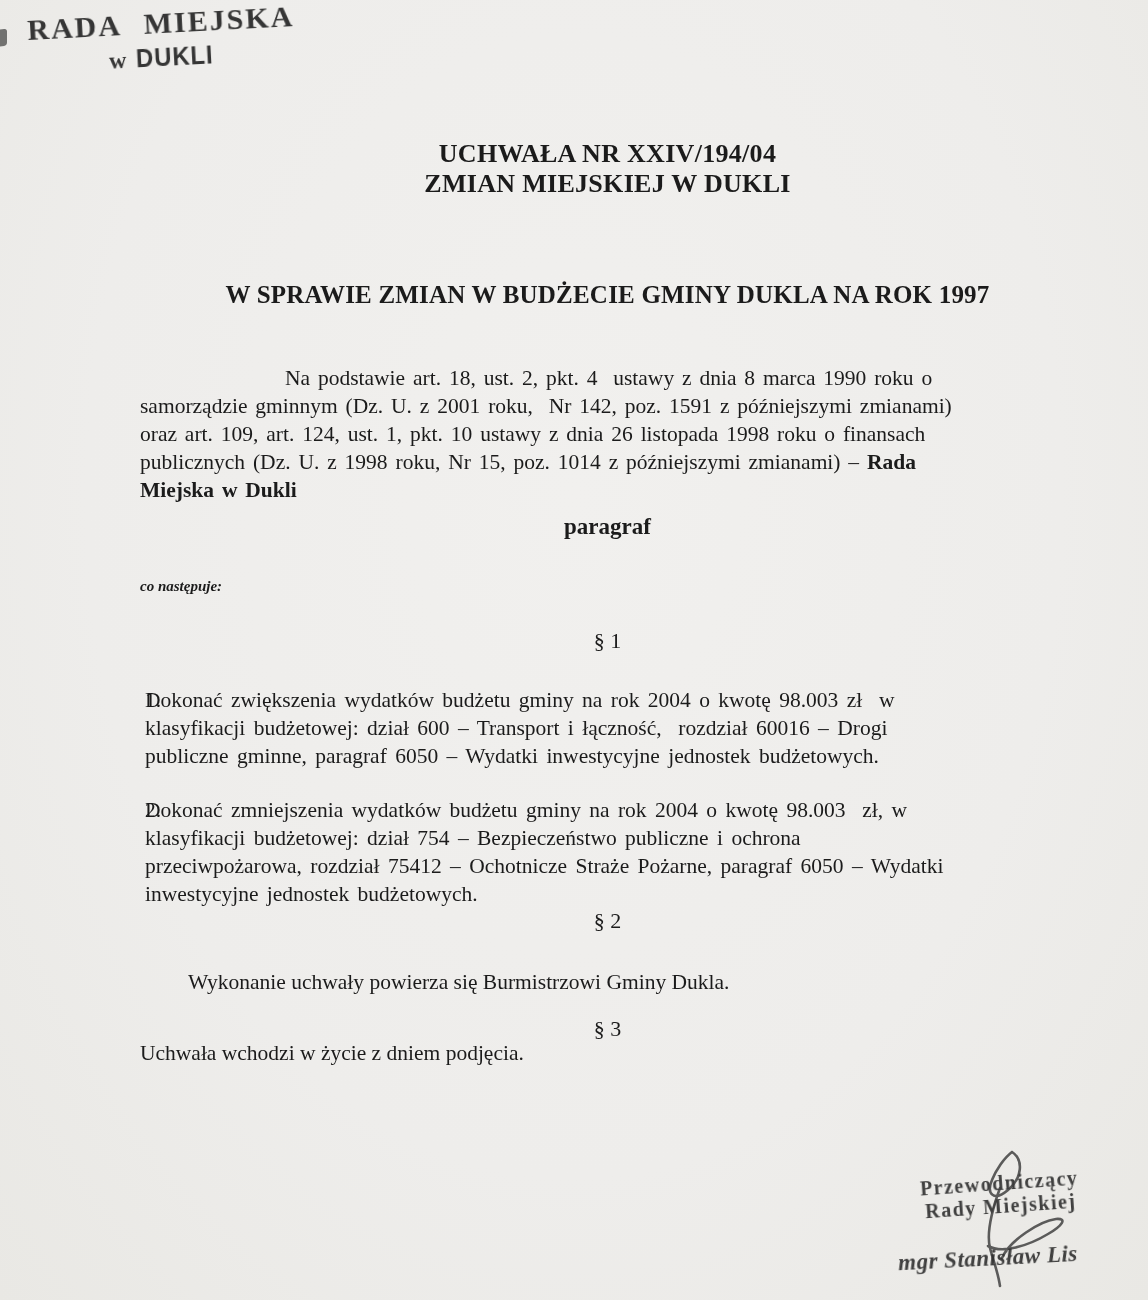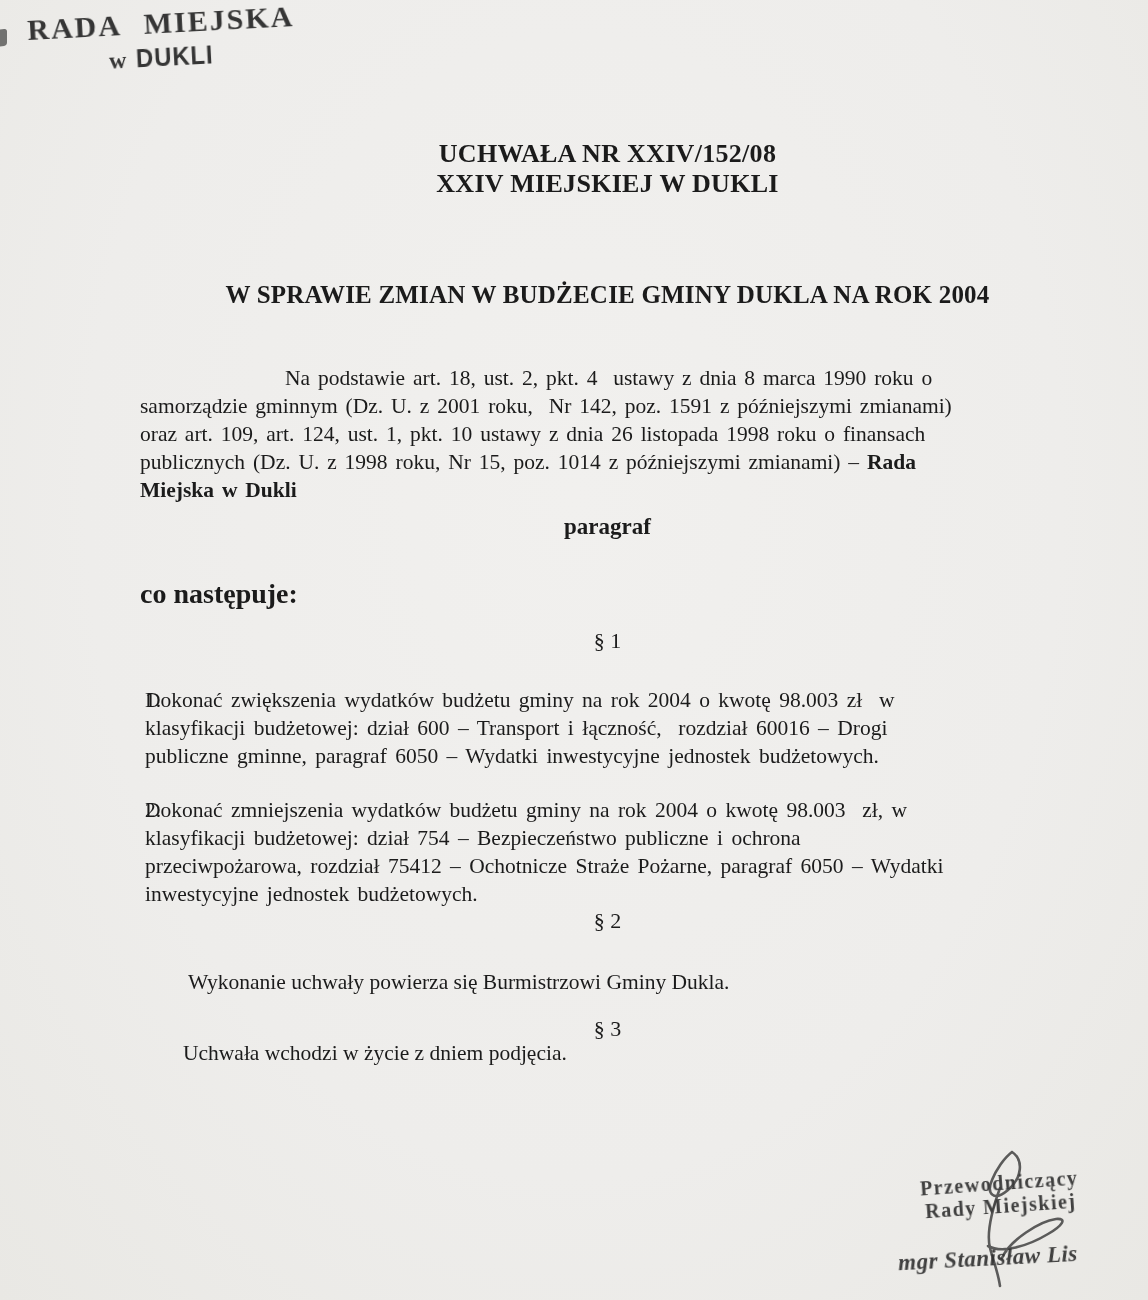--- a/index.html
+++ b/index.html
@@ -51,34 +51,34 @@
     white-space: pre-wrap; word-spacing: 2.5px;
   }
   .preamble .lead { display: inline; }
   .preamble b { font-weight: 700; }
   .preamble-indent { display: inline-block; width: 145px; }
 
   .uchwala { top: 514px; font-weight: 700; font-size: 23px; }
 
   .co-nastepuje {
     position: absolute; left: 140px; top: 578px;
-    font-weight: 700; font-size: 28px;
+    font-weight: 700; font-size: 15px; font-style: italic;
   }
 
   .sec-heading { font-size: 22px; }
   .s1 { top: 628px; } .s2 { top: 908px; } .s3 { top: 1016px; }
 
   .list-item { position: absolute; left: 145px; width: 960px; font-size: 21.5px; line-height: 28px; }
   .li1 { top: 686px; } .li2 { top: 796px; }
   .list-item .num { position: absolute; left: 0; top: 0; }
   .list-item .item-text { display: block; white-space: pre-wrap; word-spacing: 3px; }
 
   .plain { position: absolute; left: 140px; width: 960px; margin: 0; font-size: 21.5px; }
   .p-s2 { top: 970px; margin-left: 48px; }
-  .p-s3 { top: 1041px; margin-left: 43px; }
+  .p-s3 { top: 1041px; }
 
   
   .sig-role {
     position: absolute; left: 893px; top: 1172px; width: 214px;
     text-align: center; transform: rotate(-4deg);
     color: #2e2e2e; font-size: 20px; font-weight: 700;
     letter-spacing: 1.5px; line-height: 23px;
     filter: blur(0.3px); opacity: .9;
   }
   .sig-name {
@@ -98,25 +98,25 @@
   <div class="corner-mark"></div>
 
   <div class="stamp-top">
     <div class="stamp-line1">RADA MIEJSKA</div>
     <div class="stamp-line2">
       <span class="stamp-w">w</span><span class="stamp-city">DUKLI</span>
     </div>
   </div>
 
   <div class="centered-block title-block">
-    <div>UCHWAŁA NR XXIV/152/08</div>
-    <div>XXIV MIEJSKIEJ W DUKLI</div>
+    <div>UCHWAŁA NR XXIV/194/04</div>
+    <div>ZMIAN MIEJSKIEJ W DUKLI</div>
   </div>
 
-  <div class="centered-block subject">W SPRAWIE ZMIAN W BUDŻECIE GMINY DUKLA NA ROK 2004</div>
+  <div class="centered-block subject">W SPRAWIE ZMIAN W BUDŻECIE GMINY DUKLA NA ROK 1997</div>
 
   <p class="preamble"><span class="preamble-indent"></span><span class="lead">Na podstawie art. 18, ust. 2, pkt. 4  ustawy z dnia 8 marca 1990 roku o
 samorządzie gminnym (Dz. U. z 2001 roku,  Nr 142, poz. 1591 z późniejszymi zmianami)
 oraz art. 109, art. 124, ust. 1, pkt. 10 ustawy z dnia 26 listopada 1998 roku o finansach
 publicznych (Dz. U. z 1998 roku, Nr 15, poz. 1014 z późniejszymi zmianami) – </span><b>Rada
 Miejska w Dukli</b></p>
 
   <div class="centered-block uchwala">paragraf</div>
 
   <div class="co-nastepuje">co następuje:</div>

